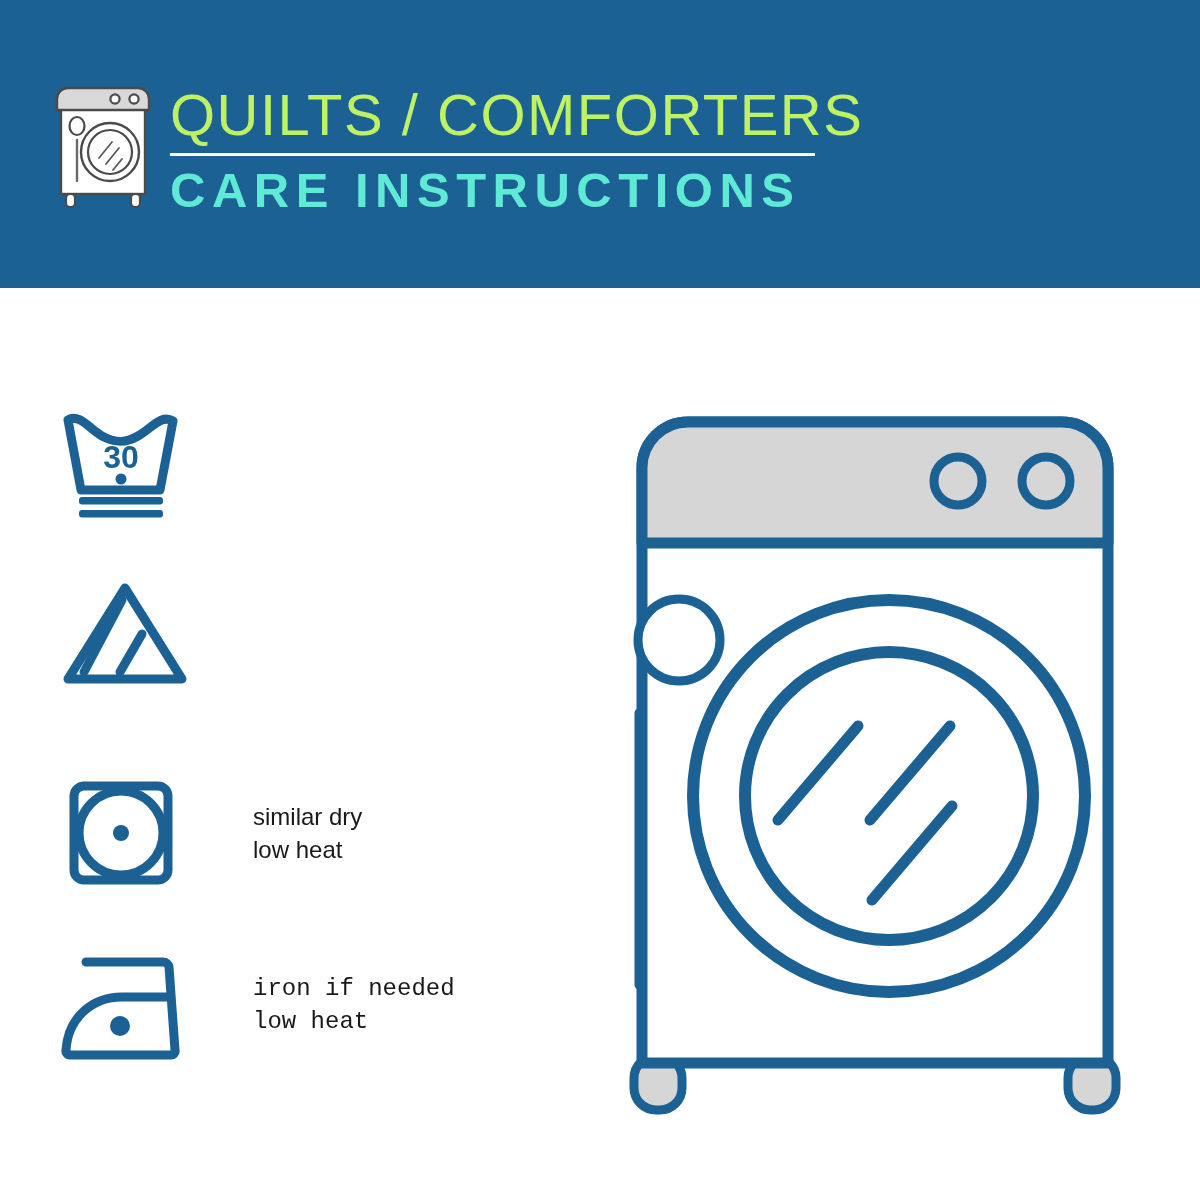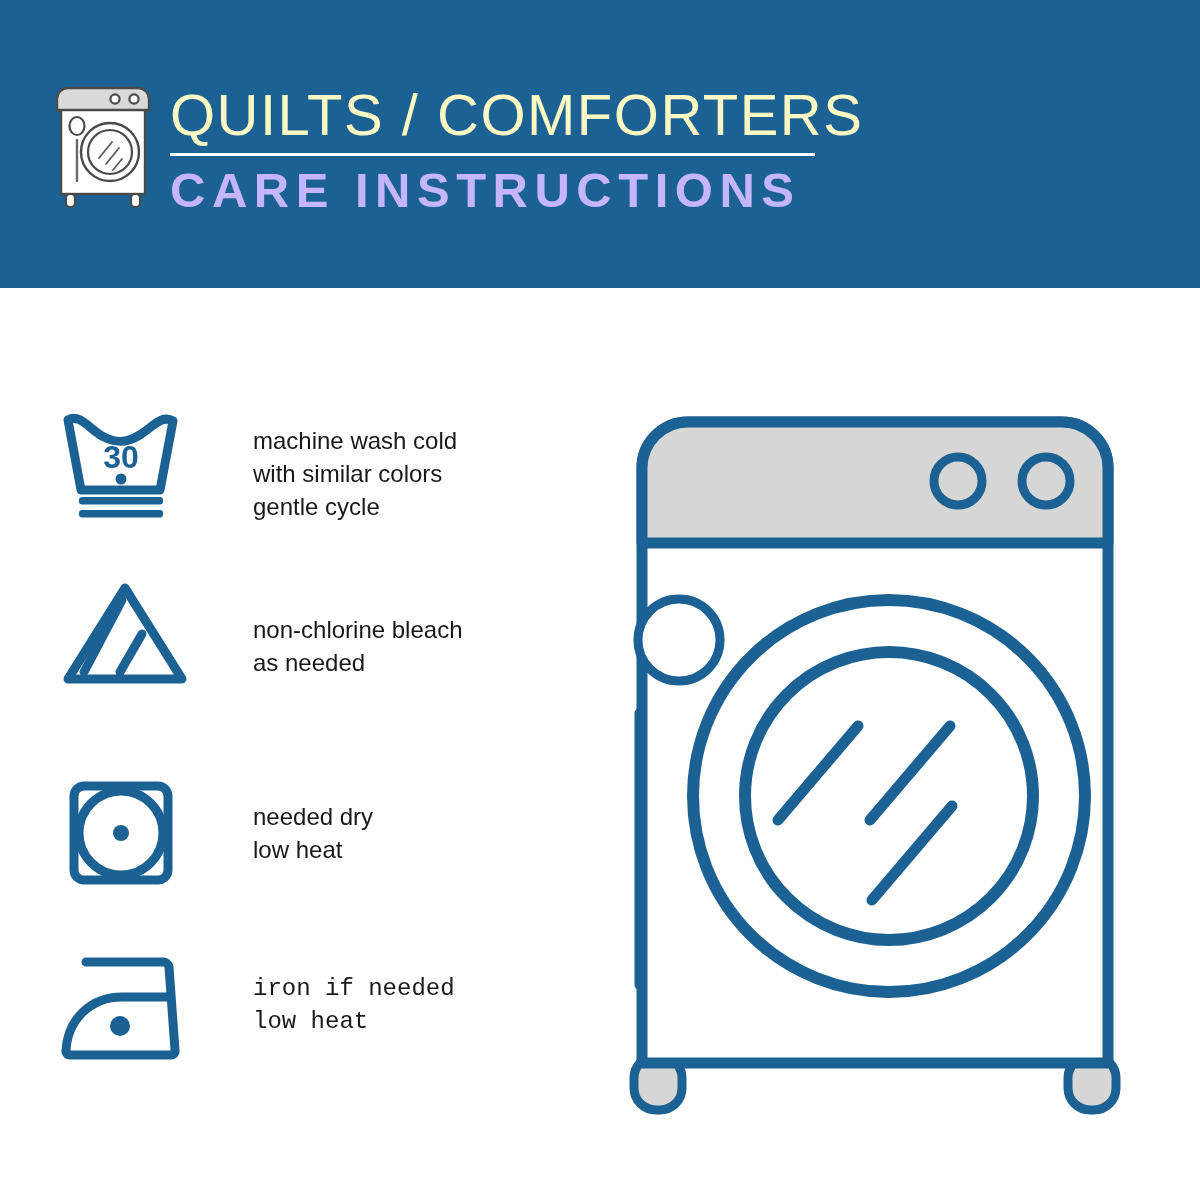--- a/index.html
+++ b/index.html
@@ -35,35 +35,35 @@
     width: 108px;
     height: 132px;
   }
   #header-titles {
     position: absolute;
     left: 170px;
     top: 84px;
     width: 650px;
   }
   #title-primary {
-    color: #fef9c3;
+    color: #bef264;
     font-size: 58px;
     font-weight: 300;
     letter-spacing: 1.5px;
     line-height: 62px;
     white-space: nowrap;
   }
   #title-rule {
     width: 645px;
     height: 3px;
     background: #ffffff;
     margin: 7px 0 6px 0;
   }
   #title-secondary {
-    color: #c4b5fd;
+    color: #5eead4;
     font-size: 49px;
     font-weight: 700;
     letter-spacing: 6.5px;
     line-height: 56px;
     white-space: nowrap;
   }
 
   
   #care-list {
     position: absolute;
@@ -160,53 +160,44 @@
                    L 100 80 L 21 80 Z" fill="none" stroke="#1c6193" stroke-width="9" stroke-linejoin="round" stroke-linecap="round"></path>
 
           <text x="61" y="58" font-family="'Liberation Sans', sans-serif" font-size="32" font-weight="700" fill="#1c6193" text-anchor="middle">30</text>
 
           <circle cx="61" cy="69" r="5.5" fill="#1c6193"></circle>
 
           <rect x="19" y="87" width="84" height="7.5" rx="3" fill="#1c6193"></rect>
           <rect x="19" y="100" width="84" height="7.5" rx="3" fill="#1c6193"></rect>
         </svg>
       </div>
-      <div class="care-text">
-        <div>machine wash cold</div>
-        <div>with similar colors</div>
-        <div>gentle cycle</div>
-      </div>
     </div>
 
     <div class="care-row" id="care-row-bleach">
       <div class="care-icon">
         <svg width="130" height="110" viewBox="0 0 130 110">
 
           <path d="M65 10 L 122 101 L 8 101 Z" fill="none" stroke="#1c6193" stroke-width="9" stroke-linejoin="round"></path>
 
           <line x1="62" y1="22" x2="24" y2="94" stroke="#1c6193" stroke-width="9" stroke-linecap="round"></line>
           <line x1="82" y1="56" x2="60" y2="94" stroke="#1c6193" stroke-width="9" stroke-linecap="round"></line>
         </svg>
-      </div>
-      <div class="care-text">
-        <div>non-chlorine bleach</div>
-        <div>as needed</div>
       </div>
     </div>
 
     <div class="care-row" id="care-row-dry">
       <div class="care-icon">
         <svg width="130" height="110" viewBox="0 0 130 110">
           <rect x="14" y="8" width="94" height="94" rx="10" fill="none" stroke="#1c6193" stroke-width="9"></rect>
           <circle cx="61" cy="55" r="42" fill="none" stroke="#1c6193" stroke-width="9"></circle>
           <circle cx="61" cy="55" r="8" fill="#1c6193"></circle>
         </svg>
       </div>
       <div class="care-text">
-        <div>needed dry</div>
+        <div>similar dry</div>
         <div>low heat</div>
       </div>
     </div>
 
     <div class="care-row" id="care-row-iron">
       <div class="care-icon">
         <svg width="140" height="110" viewBox="0 0 140 110">
 
           <path d="M26 10 H103 a6 6 0 0 1 6 5 L 115 98 a4 4 0 0 1 -4 5 H 10 a4 4 0 0 1 -4 -5
                    C 8 66 32 45 62 45 H 106" fill="none" stroke="#1c6193" stroke-width="9" stroke-linejoin="round" stroke-linecap="round"></path>

